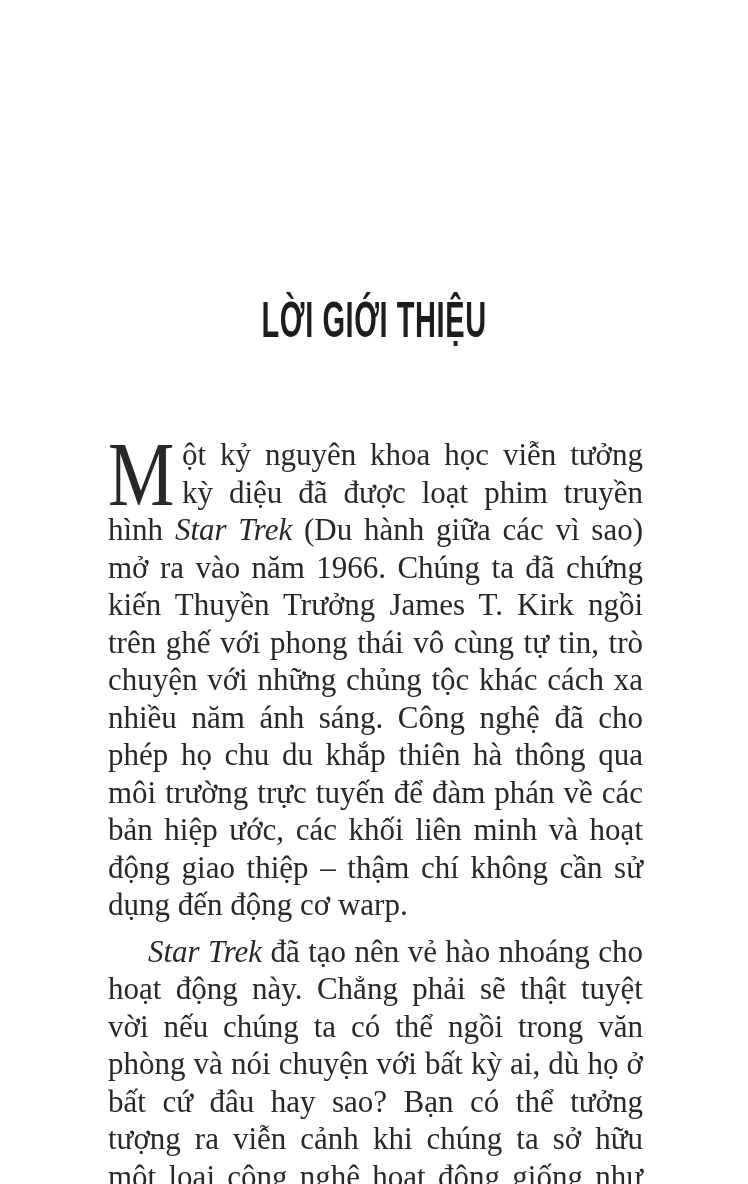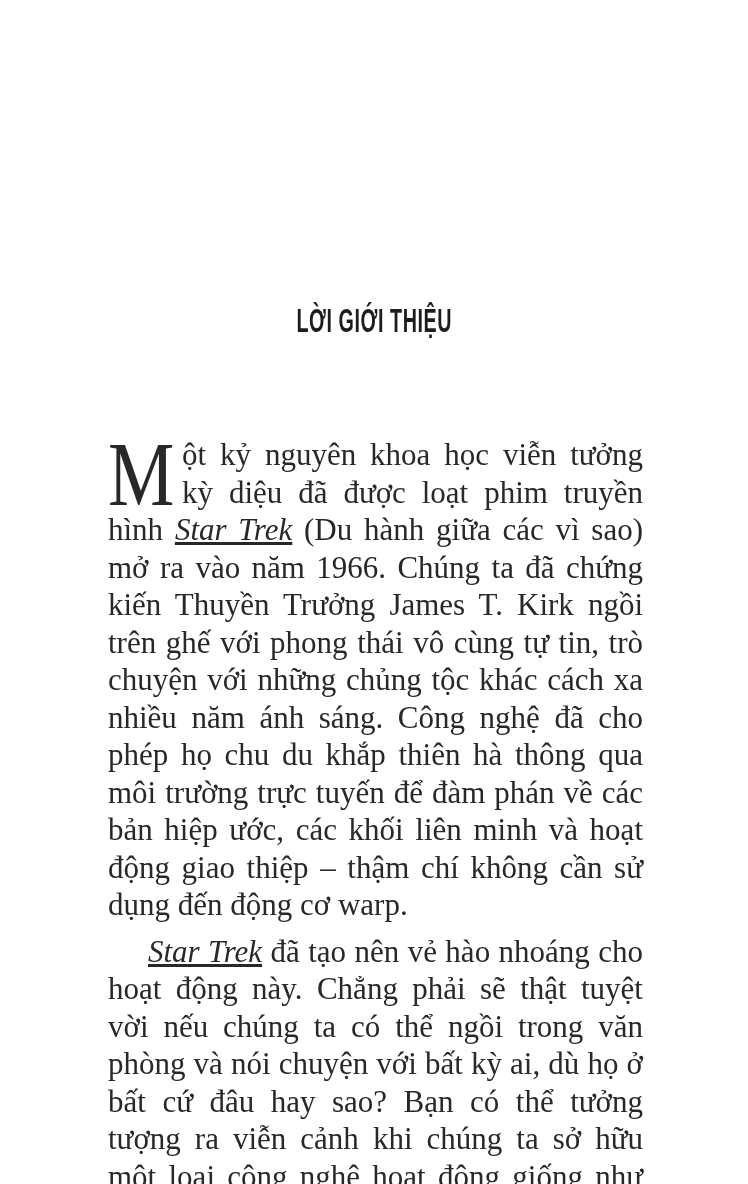--- a/index.html
+++ b/index.html
@@ -22,21 +22,21 @@
   
   .chapter-title {
     position: absolute;
     top: 295px;
     left: 0;
     width: 748px;
     margin: 0;
     text-align: center;
     font-family: "Liberation Sans", sans-serif;
     font-weight: 700;
-    font-size: 34px;
+    font-size: 50px;
     line-height: 50px;
     color: var(--title-text, #1d1d1d);
     white-space: nowrap;
   }
   .chapter-title .condensed {
     display: inline-block;
     transform: scaleX(0.58);
     transform-origin: 50% 50%;
     letter-spacing: 1px;
   }
@@ -67,21 +67,20 @@
     line-height: 61px;
     height: 64px;
     width: 66px;
     margin: 8px 8px 0 0;
     transform: scaleX(0.82);
     transform-origin: 0 0;
     color: var(--body-text, #282828);
   }
   i {
     font-style: italic;
-    text-decoration: underline;
   }
 </style>
 </head>
 <body>
 
 <main class="book-page">
 
   <h1 class="chapter-title"><span class="condensed">LỜI GIỚI THIỆU</span></h1>
 
   <section class="body-text">

